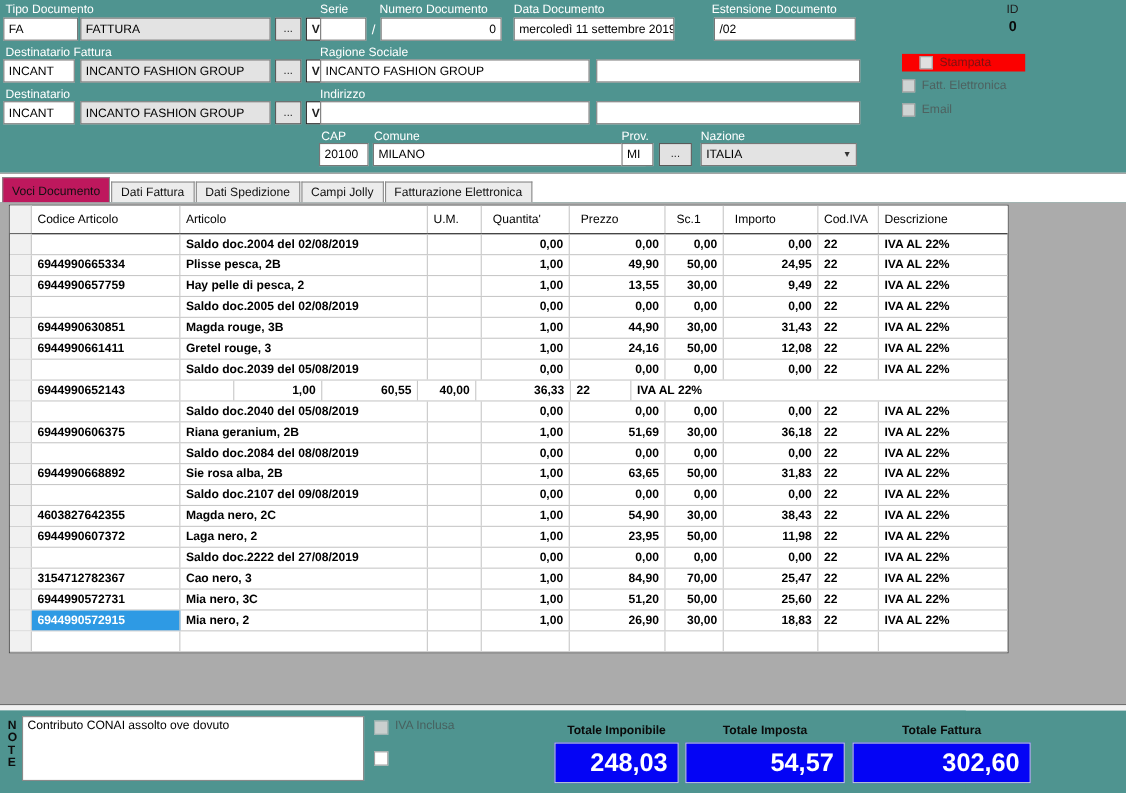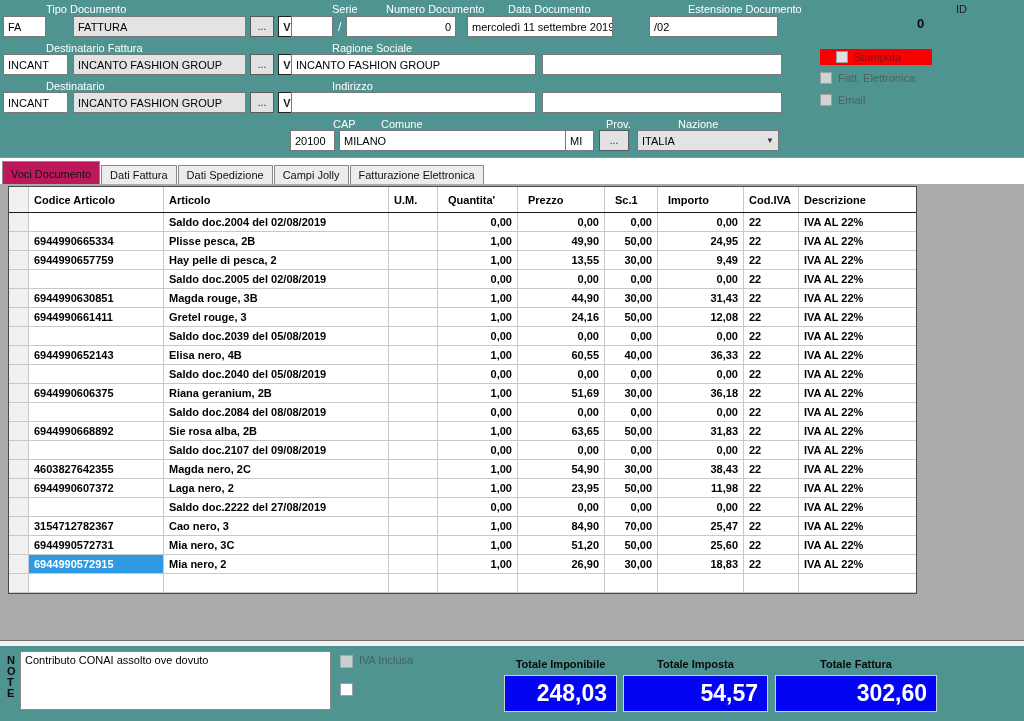--- a/index.html
+++ b/index.html
@@ -1,21 +1,21 @@
 <!DOCTYPE html>
 <html><head>
 <meta charset="utf-8">
 <style>
   * { margin:0; padding:0; box-sizing:border-box; }
   html,body { width:1024px; height:721px; overflow:hidden; }
   body { font-family:"Liberation Sans", sans-serif; }
   .app { position:relative; width:1024px; height:721px; background:#4f9490; }
 
   
-  .lbl { position:absolute; font-size:11px; color:#ffffff; white-space:nowrap;margin-left:41px; }
+  .lbl { position:absolute; font-size:11px; color:#ffffff; white-space:nowrap; }
   .lbl.dark { color:#1d2b2a; font-weight:bold; }
   .fld { position:absolute; height:21px; background:#ffffff; border:1px solid #787878;
          font-size:11px; color:#000; display:flex; align-items:center; padding:0 4px;
          white-space:nowrap; overflow:hidden; }
   .fld.ro { background:#e3e3e3; }
   .fld.num { justify-content:flex-end; }
   .btn { position:absolute; height:21px; background:#e2e2e2; border:1px solid #5a5a5a;
          font-size:10px; color:#222; display:flex; align-items:center; justify-content:center; cursor:default; }
   .btn.vbtn { background:#ffffff; font-weight:bold; font-size:11px; border:1px solid #222; }
   .slash { position:absolute; color:#fff; font-size:12px; }
@@ -35,21 +35,21 @@
   .tab { background:#ececec; border:1px solid #8a8a8a; border-bottom:none; padding:3px 8px 4px 8px;
          font-size:11px; color:#111; margin-right:1px; height:19px; white-space:nowrap; }
   .tab.active { background:#be185d; height:23px; padding-top:6px; }
   .page { position:absolute; left:0; top:184px; width:1024px; height:456px; background:#ababab; }
   .pagestrip { position:absolute; left:0; top:640px; width:1024px; height:6px; background:#f2f2f2;
                border-top:1px solid #6e6e6e; }
 
   
   .grid { position:absolute; left:8px; top:186px; width:909px; background:#fff; border:1px solid #4a4a4a; }
   .ghead { display:flex; height:26px; border-bottom:1px solid #1a1a1a; background:#fff; }
-  .ghead .gcell { font-weight:bold; display:flex; align-items:center; }
+  .ghead .gcell { font-weight:normal; display:flex; align-items:center; }
   .grow { display:flex; height:19px; border-bottom:1px solid #c8c8c8; }
   .gcell { font-size:11px; font-weight:bold; color:#000; border-right:1px solid #c8c8c8;
            padding:0 5px; display:flex; align-items:center; white-space:nowrap; overflow:hidden; }
   .csel { width:20px; background:#f1f1f1; padding:0; }
   .c0 { width:135px; } .c1 { width:225px; } .c2 { width:49px; }
   .c3 { width:80px; justify-content:flex-end; } .c4 { width:87px; justify-content:flex-end; }
   .c5 { width:53px; justify-content:flex-end; } .c6 { width:86px; justify-content:flex-end; }
   .c7 { width:55px; } .c8 { flex:1; border-right:none; }
   .ghead .c3,.ghead .c4,.ghead .c5,.ghead .c6 { justify-content:flex-start; padding-left:10px; }
   .selcell { background:#2e9ae4; color:#ffffff; }
@@ -75,21 +75,21 @@
 
 <div class="app">
 
   <span class="lbl" style="left:5px; top:3px;">Tipo Documento</span>
   <span class="lbl" style="left:291px; top:3px;">Serie</span>
   <span class="lbl" style="left:345px; top:3px;">Numero Documento</span>
   <span class="lbl" style="left:467px; top:3px;">Data Documento</span>
   <span class="lbl" style="left:647px; top:3px;">Estensione Documento</span>
   <span class="lbl dark" style="left:915px; top:3px; font-weight:normal; color:#1e1e1e;">ID</span>
 
-  <div class="fld" style="left:3px; top:16px; width:43px;">FA</div>
+  <div class="fld" style="left:3px; top:16px; width:68px;">FA</div>
   <div class="fld ro" style="left:73px; top:16px; width:173px;">FATTURA</div>
   <div class="btn" style="left:250px; top:16px; width:24px;">...</div>
   <div class="btn vbtn" style="left:278px; top:16px; width:18px;">V</div>
   <div class="fld" style="left:291px; top:16px; width:42px;"></div>
   <span class="slash" style="left:338px; top:20px;">/</span>
   <div class="fld num" style="left:346px; top:16px; width:110px;">0</div>
   <div class="fld" style="left:467px; top:16px; width:146px; padding-right:1px;">
     <span>mercoledì 11 settembre 2019</span>
 
   </div>
@@ -245,21 +245,20 @@
           <div class="gcell c3">0,00</div>
           <div class="gcell c4">0,00</div>
           <div class="gcell c5">0,00</div>
           <div class="gcell c6">0,00</div>
           <div class="gcell c7">22</div>
           <div class="gcell c8">IVA AL 22%</div>
         </div>
         <div class="grow">
           <div class="gcell csel"></div>
           <div class="gcell c0">6944990652143</div>
-          <div class="gcell c1">Elisa nero, 4B</div>
           <div class="gcell c2"></div>
           <div class="gcell c3">1,00</div>
           <div class="gcell c4">60,55</div>
           <div class="gcell c5">40,00</div>
           <div class="gcell c6">36,33</div>
           <div class="gcell c7">22</div>
           <div class="gcell c8">IVA AL 22%</div>
         </div>
         <div class="grow">
           <div class="gcell csel"></div>

